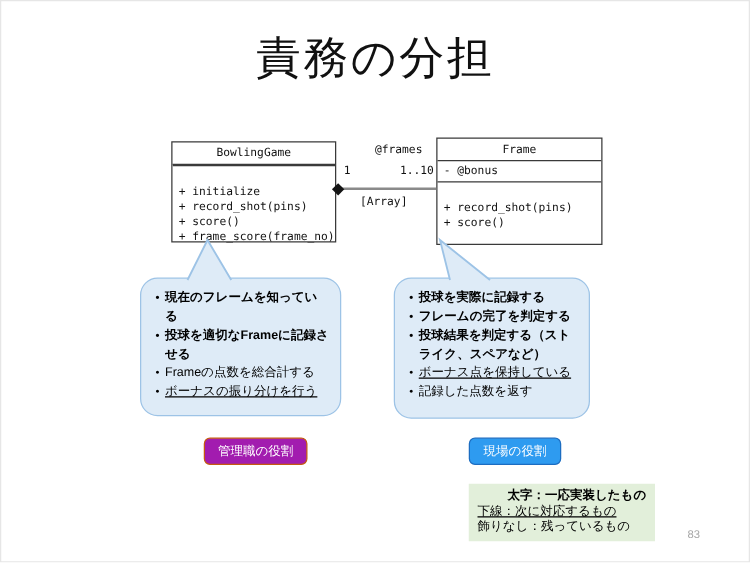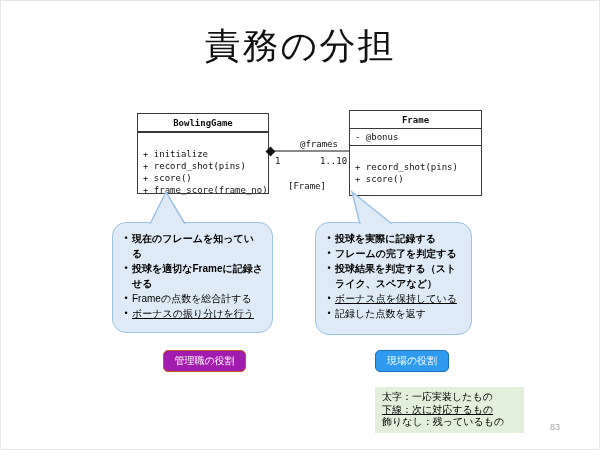--- a/index.html
+++ b/index.html
@@ -13,33 +13,33 @@
     position:absolute; top:22px; left:0; right:0; text-align:center;
     font-size:36px; font-weight:500; color:#111; letter-spacing:2px;
   }
   
   .uml-box {
     position:absolute; background:#fff; border:1px solid #3a3a3a;
     display:flex; flex-direction:column;
     font-family:"DejaVu Sans Mono","Liberation Mono",monospace;
     font-size:9px; line-height:12px; color:#111;
   }
-  .uml-title { text-align:center; font-weight:bold; padding:3px 2px 2px 2px; border-bottom:1px solid #3a3a3a; }
+  .uml-title { text-align:center; font-weight:normal; padding:3px 2px 2px 2px; border-bottom:1px solid #3a3a3a; }
   .uml-attrs { padding:2px 5px; border-bottom:1px solid #3a3a3a; }
   .uml-attrs.empty { padding:0; height:8px; background:#fbfbfb; }
   .uml-methods { padding:3px 5px; flex:1;margin-top:12px; }
   .uml-line { white-space:pre; }
   .box-bowling { left:137px; top:113px; width:132px; height:81px; }
   .box-frame   { left:349px; top:110px; width:133px; height:86px; }
   
   .assoc-line { position:absolute; left:271px; top:150px; width:78px; height:2px; background:#8a8a8a; }
   .assoc-diamond { position:absolute; left:267px; top:148px; width:7px; height:7px; background:#141414; transform:rotate(45deg); }
   .assoc-label {
     position:absolute; font-family:"DejaVu Sans Mono","Liberation Mono",monospace;
-    font-size:9px; color:#111; white-space:pre;margin-top:24px;
+    font-size:9px; color:#111; white-space:pre;
   }
   .lbl-role  { left:300px; top:115px; }
   .lbl-mult-l{ left:275px; top:132px; }
   .lbl-mult-r{ left:320px; top:132px; }
   .lbl-note  { left:288px; top:157px; }
   
   .callout {
     position:absolute; background:#DEEBF7; border:1.5px solid #9DC3E6;
     border-radius:14px; padding:8px 8px 6px 7px;
     font-size:10px; line-height:15px; color:#000; z-index:2;
@@ -57,21 +57,21 @@
     position:absolute; height:22px; border-radius:5px; color:#fff;
     font-size:10px; display:flex; align-items:center; justify-content:center;
   }
   .role-manager { left:163px; top:350px; width:83px; background:#a21caf; border:1.5px solid #C55A11; }
   .role-field   { left:375px; top:350px; width:74px; background:#2E9BF0; border:1.5px solid #1C6DC1; }
   
   .legend {
     position:absolute; left:375px; top:387px; width:149px; height:46px;
     background:#E2EFDA; padding:4px 7px; font-size:10px; line-height:12.5px; color:#000;
   }
-  .legend-line.bold { font-weight:normal; }
+  .legend-line.bold { font-weight:bold;margin-left:24px; }
   .legend-line.underline { text-decoration:underline; }
   
   .page-number { position:absolute; left:550px; top:422px; font-size:9px; color:#A6A6A6; }
 </style>
 </head>
 <body>
 
 <div class="slide">
 
   <div class="slide-title">責務の分担</div>
@@ -99,21 +99,21 @@
     <div class="uml-line">+ record_shot(pins)</div>
         <div class="uml-line">+ score()</div>
       </div>
   </div>
 
   <div class="assoc-line"></div>
   <div class="assoc-diamond"></div>
   <div class="assoc-label lbl-role">@frames</div>
   <div class="assoc-label lbl-mult-l">1</div>
   <div class="assoc-label lbl-mult-r">1..10</div>
-  <div class="assoc-label lbl-note">[Frame]</div>
+  <div class="assoc-label lbl-note">[Array]</div>
 
   <svg class="tail" style="left:140px; top:189px;" width="50" height="36">
     <path d="M10,35 L26,3 L45,35" fill="#DEEBF7" stroke="#9DC3E6" stroke-width="1.5"></path>
   </svg>
   <svg class="tail" style="left:344px; top:189px;" width="52" height="36">
     <path d="M16,35 L8,3 L48,35" fill="#DEEBF7" stroke="#9DC3E6" stroke-width="1.5"></path>
   </svg>
 
   <div class="callout callout-left">
 

